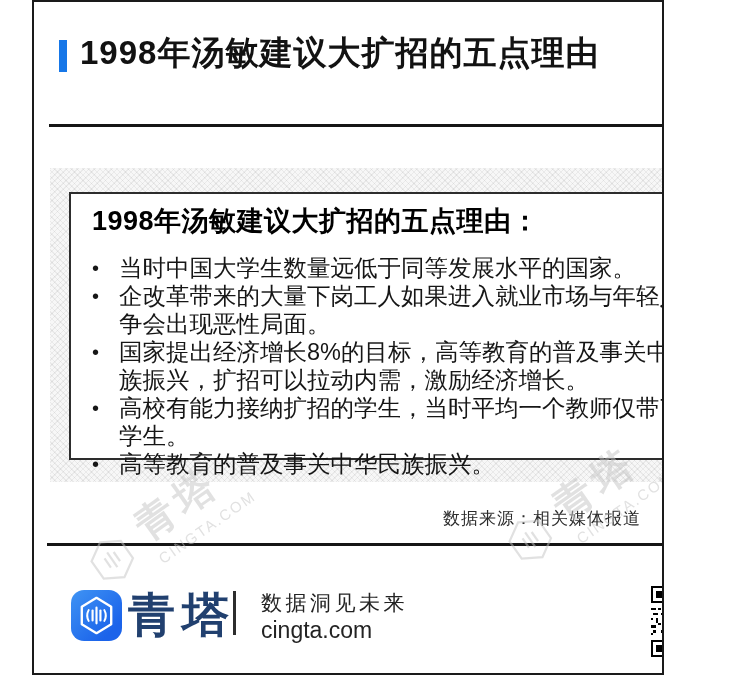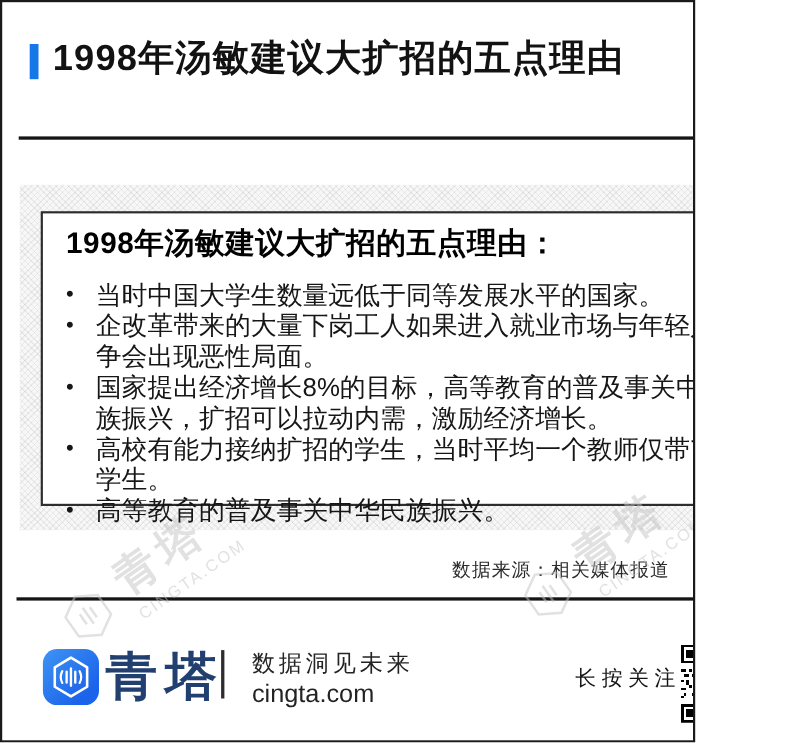--- a/index.html
+++ b/index.html
@@ -1,18 +1,18 @@
 <!DOCTYPE html>
 <html><head>
 <meta charset="utf-8">
 <style>
   html,body{margin:0;padding:0;background:#ffffff;}
   body{font-family:"Liberation Sans","DejaVu Sans",sans-serif;}
   .stage{position:relative;width:632px;height:675px;background:#ffffff;
-         border:2px solid #1a1a1a;box-sizing:border-box;overflow:hidden;}
+         border:2px solid #1a1a1a;box-sizing:border-box;overflow:hidden;margin-left:32px;}
 
   
   .accent-bar{position:absolute;left:25px;top:38px;width:8px;height:32px;background:#1677e8;}
   .page-title{position:absolute;left:46px;top:29px;font-size:33px;font-weight:700;
               color:#121212;letter-spacing:1px;white-space:nowrap;}
   .divider{position:absolute;background:#151515;}
   .divider-top{left:15px;top:122px;width:695px;height:3px;}
   .divider-bottom{left:13px;top:541px;width:697px;height:3px;}
 
   
@@ -131,21 +131,20 @@
       <line x1="22" y1="21" x2="22" y2="31" stroke="#ffffff" stroke-width="2.2" stroke-linecap="round"></line>
       <line x1="30" y1="21" x2="30" y2="31" stroke="#ffffff" stroke-width="2.2" stroke-linecap="round"></line>
       <path d="M18 20.5 q-3 5.5 0 11" fill="none" stroke="#ffffff" stroke-width="2" stroke-linecap="round"></path>
       <path d="M34 20.5 q3 5.5 0 11" fill="none" stroke="#ffffff" stroke-width="2" stroke-linecap="round"></path>
     </svg>
   </div>
   <div class="brand-name">青塔</div>
   <div class="footer-vdiv"></div>
   <div class="slogan">数据洞见未来</div>
   <div class="website">cingta.com</div>
-  <div class="follow-label">长按关注</div>
 
   <svg class="qr" viewBox="0 0 29 29" shape-rendering="crispEdges">
     <rect x="0" y="0" width="29" height="29" fill="#ffffff"></rect>
     <g fill="#000000">
 
       <rect x="0" y="0" width="7" height="7"></rect>
         <rect x="1" y="1" width="5" height="5" fill="#fff"></rect>
         <rect x="2" y="2" width="3" height="3"></rect>
       <rect x="22" y="0" width="7" height="7"></rect>
         <rect x="23" y="1" width="5" height="5" fill="#fff"></rect>

